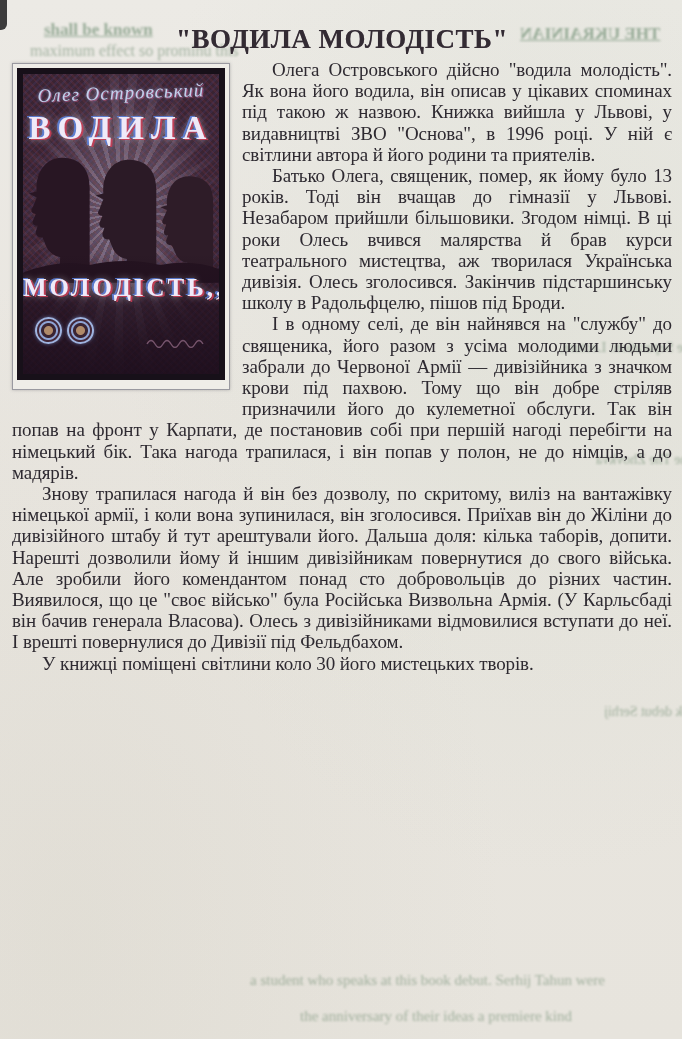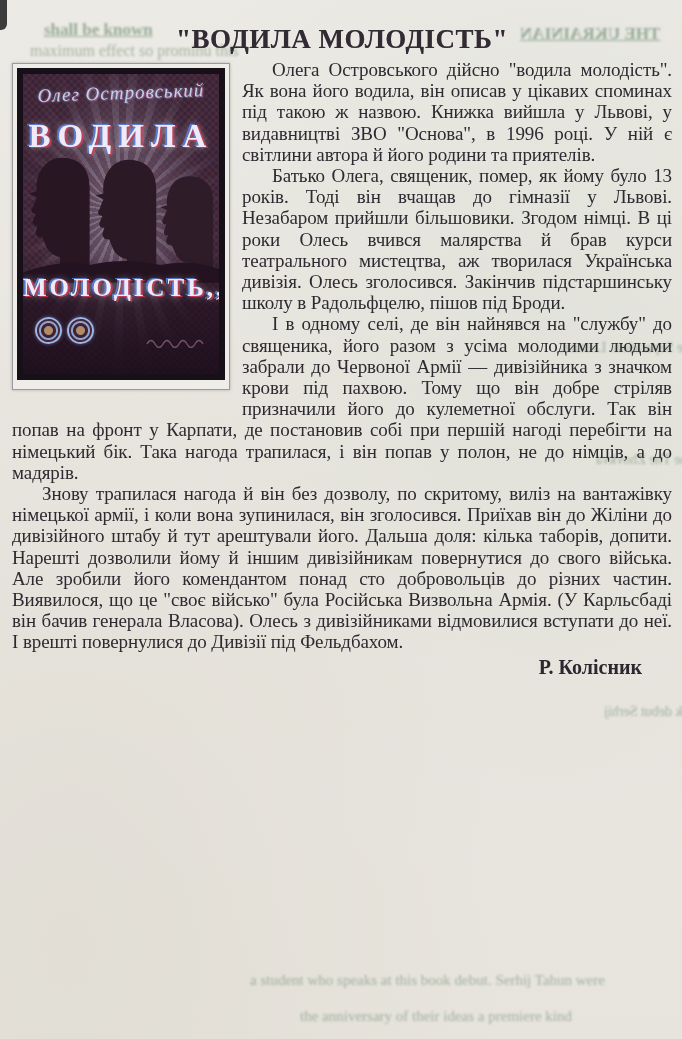--- a/index.html
+++ b/index.html
@@ -80,21 +80,21 @@
     color:#c3d0ec;
     text-shadow:1px 1px 0 rgba(200,80,130,0.55), 0 0 3px rgba(160,200,255,0.6);
     transform:rotate(-2deg);
   }
   .chrome-text {
     color:#efeaf8;
     font-weight:bold;
     text-align:center;
     text-shadow:2px 1px 0 rgba(205,60,85,0.85), -2px -1px 0 rgba(90,130,225,0.85), 0 0 7px rgba(255,255,255,0.55);
   }
-  .cover-title-top { position:absolute; top:44px; left:0; right:0; font-size:33px; letter-spacing:7px;text-align:center; }
+  .cover-title-top { position:absolute; top:36px; left:0; right:0; font-size:33px; letter-spacing:7px;text-align:center; }
   .cover-title-bottom { position:absolute; top:200px; left:0; right:0; font-size:25px; letter-spacing:3px; }
   .cover-heads { position:absolute; top:74px; left:0; width:100%; height:136px; }
   .cover-shadow-base { position:absolute; left:0; right:0; bottom:0; height:120px;
     background:linear-gradient(180deg, rgba(30,14,28,0) 0%, rgba(30,14,28,0.65) 45%, rgba(26,12,26,0.85) 100%); }
   .medals { position:absolute; left:12px; top:243px; display:flex; gap:5px; }
   .medal {
     width:27px; height:27px; border-radius:50%;
     border:2px solid #9fb4e0;
     background:radial-gradient(circle at 50% 50%, #b08a6a 0 4px, #3a2433 5px 7px, #8fa4d6 8px 9px, #43283a 10px);
     box-shadow:0 0 4px rgba(150,180,255,0.5);
@@ -173,16 +173,16 @@
             <path d="M2,8 q4,-7 8,0 t8,0 t8,0 t8,0 t8,0 t8,0 t8,0" stroke="rgba(225,170,205,0.6)" stroke-width="1.4" fill="none"></path>
           </svg>
         </div>
       </div>
     </div>
 
     <p>Олега Островського дійсно "водила молодість". Як вона його водила, він описав у цікавих споминах під такою ж назвою. Книжка вийшла у Львові, у видавництві ЗВО "Основа", в 1996 році. У ній є світлини автора й його родини та приятелів.</p>
     <p>Батько Олега, священик, помер, як йому було 13 років. Тоді він вчащав до гімназії у Львові. Незабаром прийшли більшовики. Згодом німці. В ці роки Олесь вчився малярства й брав курси театрального мистецтва, аж творилася Українська дивізія. Олесь зголосився. Закінчив підстаршинську школу в Радольфцелю, пішов під Броди.</p>
     <p>І в одному селі, де він найнявся на "службу" до священика, його разом з усіма молодими людьми забрали до Червоної Армії — дивізійника з значком крови під пахвою. Тому що він добре стріляв призначили його до кулеметної обслуги. Так він попав на фронт у Карпати, де постановив собі при першій нагоді перебігти на німецький бік. Така нагода трапилася, і він попав у полон, не до німців, а до мадярів.</p>
     <p>Знову трапилася нагода й він без дозволу, по скритому, виліз на вантажівку німецької армії, і коли вона зупинилася, він зголосився. Приїхав він до Жіліни до дивізійного штабу й тут арештували його. Дальша доля: кілька таборів, допити. Нарешті дозволили йому й іншим дивізійникам повернутися до свого війська. Але зробили його комендантом понад сто добровольців до різних частин. Виявилося, що це "своє військо" була Російська Визвольна Армія. (У Карльсбаді він бачив генерала Власова). Олесь з дивізійниками відмовилися вступати до неї. І врешті повернулися до Дивізії під Фельдбахом.</p>
+    <p>У книжці поміщені світлини коло 30 його мистецьких творів.</p>
 
-    <div class="byline">Р. Колісник</div>
   </div>
 </div>
 
 </body></html>

